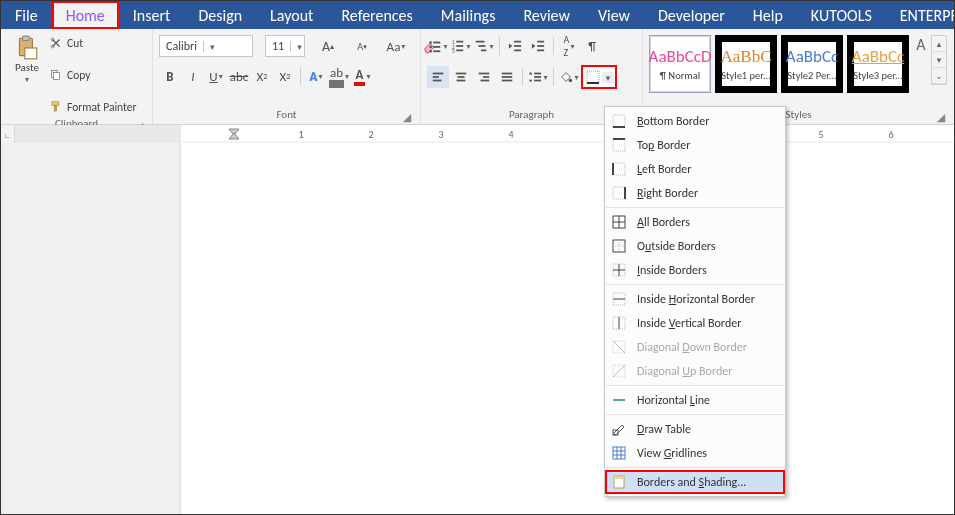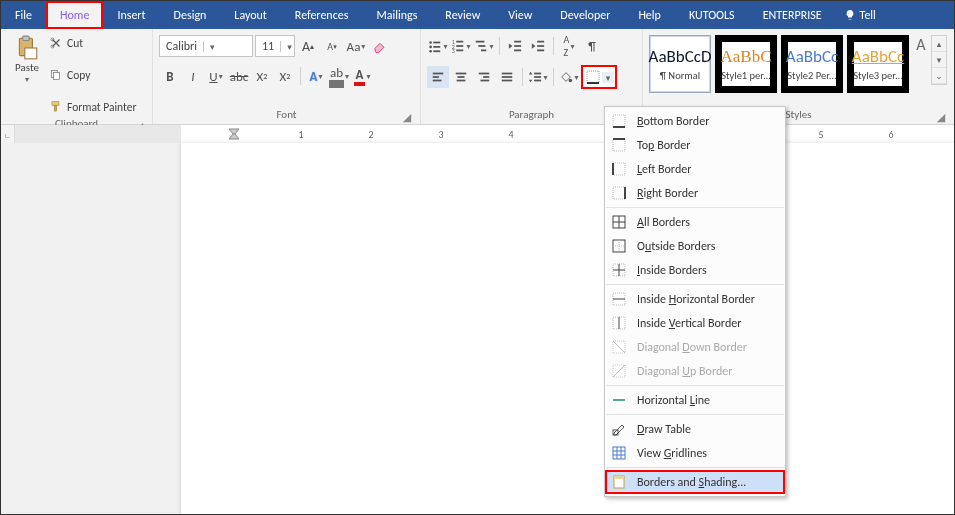--- a/index.html
+++ b/index.html
@@ -1,33 +1,33 @@
 <!DOCTYPE html>
 <html><head>
 <meta charset="utf-8">
 <style>
   * { box-sizing:border-box; margin:0; padding:0; font-family:"Segoe UI","Calibri",sans-serif; }
   body { width:955px; height:515px; background:#fff; overflow:hidden; position:relative; border:1px solid #333; }
-  .tabbar { background:#2b579a; height:28px; display:flex; align-items:stretch; color:#fff; font-size:12px; }
+  .tabbar { background:#2b579a; height:28px; display:flex; align-items:stretch; color:#fff; font-size:16px; }
   .tab { padding:0 14px; display:flex; align-items:center; cursor:pointer; }
   .tab.active { background:#f3f3f3; color:#8b5cf6; }
   .tab.hl-red { box-shadow:inset 0 0 0 2px #ff0000; }
   .tell { display:flex; align-items:center; gap:4px; padding:0 8px; }
   .tell svg { width:12px; height:12px; }
   .ribbon { background:#f3f3f3; border-bottom:1px solid #d4d4d4; height:96px; display:flex; }
   .group { border-right:1px solid #e1e1e1; display:flex; flex-direction:column; padding:2px 6px 0; }
   .group-body { flex:1; display:flex; align-items:flex-start; }
   .group-label { text-align:center; font-size:11px; color:#666; padding:2px 0 3px; position:relative; }
   .group-label .launcher { position:absolute; right:2px; bottom:3px; width:10px; height:10px; color:#888; }
   .big-btn { display:flex; flex-direction:column; align-items:center; width:40px; padding-top:4px; font-size:11px; color:#444; }
   .big-btn svg { width:26px; height:26px; }
   .btn-stack { display:flex; flex-direction:column; gap:16px; font-size:11.5px; color:#444; padding-top:4px; }
   .btn-stack div { display:flex; align-items:center; gap:4px; padding:1px 2px; }
   .btn-stack svg { width:14px; height:14px; }
-  .font-row1 { display:flex; align-items:center; gap:2px; }
+  .font-row1 { display:flex; align-items:center; gap:12px; }
   .combo { display:flex; align-items:center; background:#fff; border:1px solid #c5c5c5; height:22px; font-size:12px; color:#444; }
   .combo span { padding:0 6px; }
   .combo .dd { border-left:1px solid #c5c5c5; width:14px; text-align:center; color:#666; font-size:9px; }
   .mini-btn { width:22px; height:22px; display:flex; align-items:center; justify-content:center; color:#505050; font-size:13px; }
   .mini-btn.dd::after { content:"▾"; font-size:8px; color:#666; margin-left:1px; }
   .font-row2 { display:flex; align-items:center; gap:1px; margin-top:8px; }
   .para-row { display:flex; align-items:center; gap:1px; }
   .divider { width:1px; height:18px; background:#d0d0d0; margin:0 3px; }
   .border-btn { display:flex; align-items:center; border:2px solid #ff0000; padding:1px; background:#fff; }
   .border-btn .glyph { width:18px; height:18px; display:flex; align-items:center; justify-content:center; }
@@ -287,21 +287,21 @@
           <div class="dd">▾</div>
         </div>
       </div>
     </div>
     <div class="group-label"><span>Paragraph</span><span class="launcher">◢</span></div>
   </div>
 
   <div class="group" style="flex:1;border-right:none">
     <div class="group-body" style="padding-top:4px">
       <div class="style-tile sel">
-        <div class="prev" style="color:#0f172a">AaBbCcD</div>
+        <div class="prev" style="color:#ec4899">AaBbCcD</div>
         <div class="cap">¶ Normal</div>
       </div>
       <div class="style-tile">
         <div class="prev" style="color:#e08427;font-family:serif">AaBbC</div>
         <div class="cap">Style1 per...</div>
       </div>
       <div class="style-tile">
         <div class="prev" style="color:#4a7bd0">AaBbCc</div>
         <div class="cap">Style2 Per...</div>
       </div>

